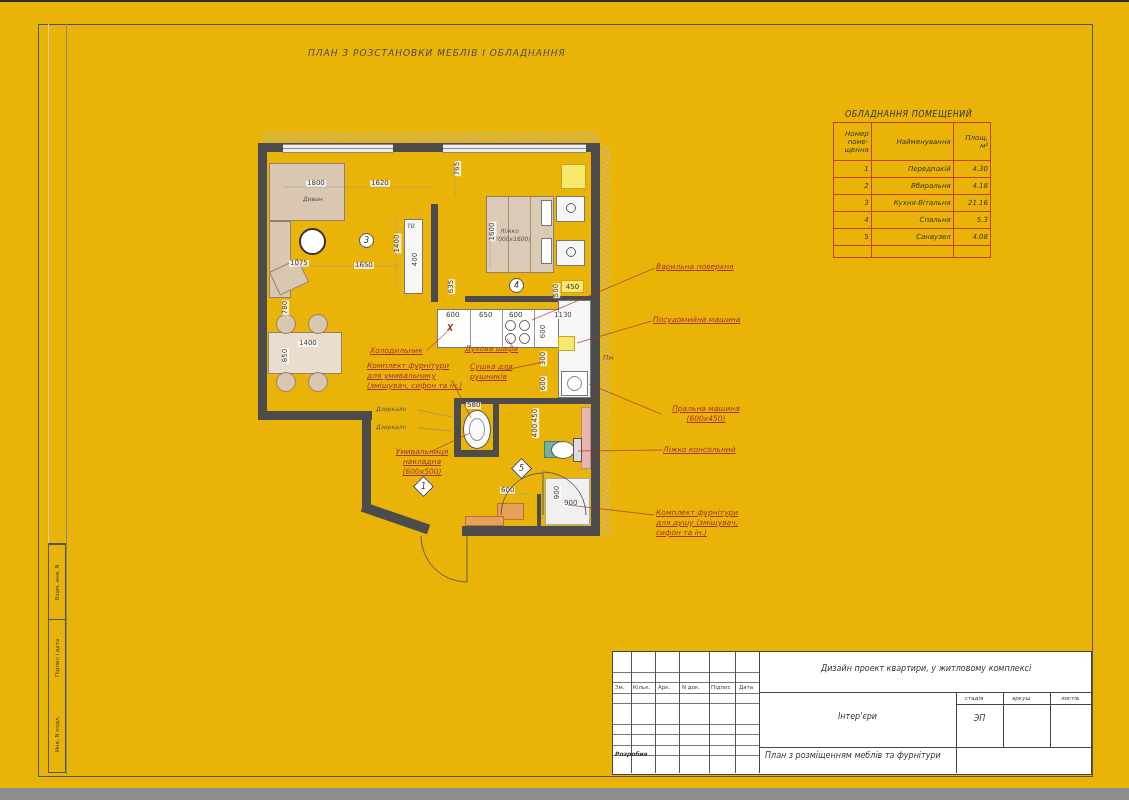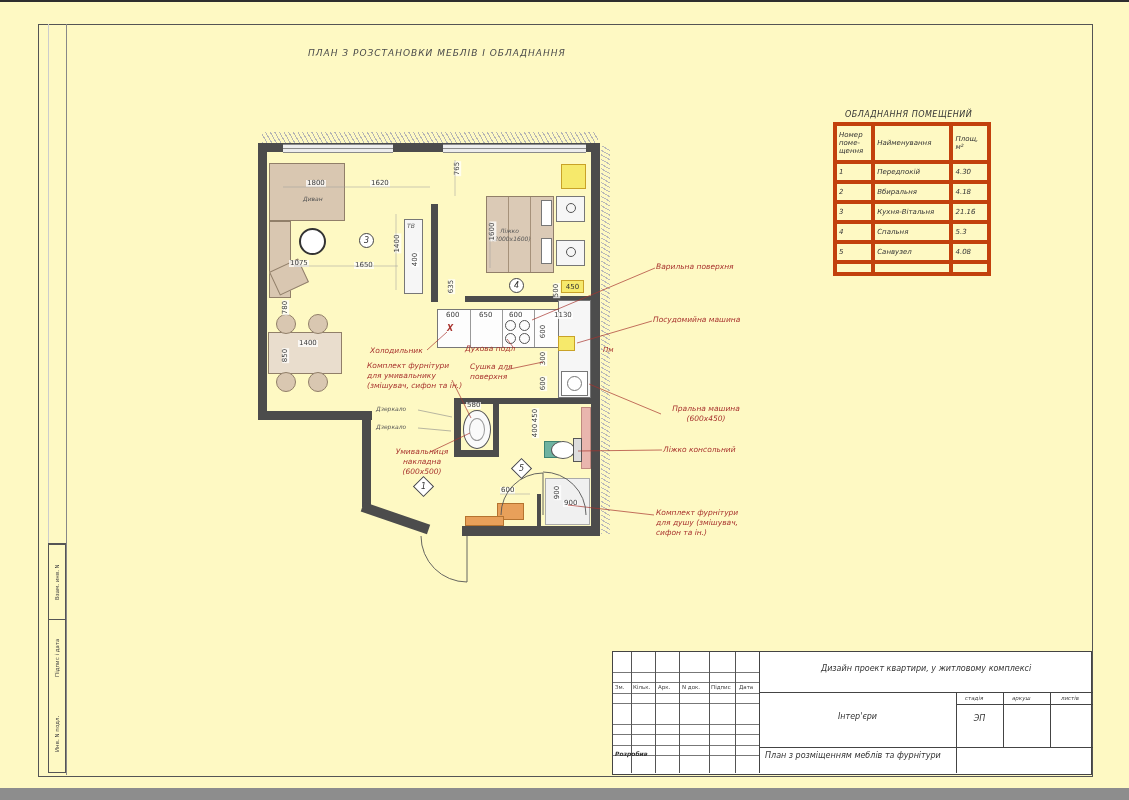--- a/index.html
+++ b/index.html
@@ -1,39 +1,39 @@
 <!DOCTYPE html>
 <html><head>
 <meta charset="utf-8">
 <style>
   html,body{margin:0;padding:0;background:#fff;}
-  .sheet{position:relative;width:1129px;height:800px;background:#fef9c3;overflow:hidden;
+  .sheet{position:relative;width:1129px;height:800px;background:#eab308;overflow:hidden;
          font-family:"DejaVu Sans",sans-serif;color:#333;}
   .abs{position:absolute;}
   .frame{position:absolute;border:1px solid #555;}
   .wall{position:absolute;background:#4c4c4c;}
   .hatch{position:absolute;background:repeating-linear-gradient(60deg,#b5b5b5 0 1px,transparent 1px 4px);}
   .hatchv{position:absolute;background:repeating-linear-gradient(30deg,#b9b9b9 0 1px,transparent 1px 4px);}
   .window{position:absolute;height:7px;background:linear-gradient(#ededed 42%,#8a8a8a 42%,#8a8a8a 58%,#ededed 58%);border-top:1px solid #8a8a8a;border-bottom:1px solid #8a8a8a;}
   .furn{position:absolute;background:#d9c7b1;border:1px solid #917f69;box-sizing:border-box;}
   .lite{position:absolute;background:#f6f6f6;border:1px solid #777;box-sizing:border-box;}
   .dim{position:absolute;font:7px "DejaVu Sans",sans-serif;color:#3a3a3a;background:rgba(255,255,255,.75);padding:0 1px;white-space:nowrap;line-height:1;}
   .dimv{transform:rotate(-90deg);}
-  .red{position:absolute;font:italic 7.5px "DejaVu Sans",sans-serif;color:#a8332e;white-space:pre-line;line-height:1.3;}
+  .red{position:absolute;font:italic 7.5px "DejaVu Sans",sans-serif;color:#a8332e;text-decoration:underline;white-space:pre-line;line-height:1.3;}
   .tc{text-align:center;}
   .blk{position:absolute;font:italic 6px "DejaVu Sans",sans-serif;color:#555;white-space:nowrap;line-height:1;}
   .marker{position:absolute;width:15px;height:15px;border:1px solid #444;background:#fff;
           font:italic 8px "DejaVu Sans",sans-serif;color:#333;display:flex;align-items:center;justify-content:center;box-sizing:border-box;}
   .circle{border-radius:50%;}
   .diamond{transform:rotate(45deg);}
   .diamond>span{transform:rotate(-45deg);}
   .ellipse{border-radius:50%;}
   .pre{white-space:pre-line;}
   .tbl{position:absolute;border-collapse:collapse;font:italic 7px "DejaVu Sans",sans-serif;color:#333;}
-  .tbl td,.tbl th{border:4px solid #c2410c;padding:4px 2px;text-align:left;vertical-align:middle;font-weight:normal;}
+  .tbl td,.tbl th{border:1px solid #c2410c;padding:4px 2px;text-align:right;vertical-align:middle;font-weight:normal;}
   .tb-txt{position:absolute;font:italic 8px "DejaVu Sans",sans-serif;color:#333;white-space:pre-line;line-height:1.3;}
   .tiny{font:5.5px "DejaVu Sans",sans-serif;color:#444;}
   .vtext{writing-mode:vertical-rl;transform:rotate(180deg);font:5.5px "DejaVu Sans",sans-serif;color:#444;
          display:flex;align-items:center;justify-content:center;}
 </style>
 </head>
 <body>
 
 <div class="sheet">
 
@@ -147,21 +147,21 @@
   <div class="abs" style="left:470px;top:310px;width:1px;height:37px;background:#999;"></div>
   <div class="abs" style="left:502px;top:310px;width:1px;height:37px;background:#999;"></div>
   <div class="abs" style="left:534px;top:310px;width:1px;height:37px;background:#999;"></div>
   <div class="abs ellipse" style="left:505px;top:320px;width:11px;height:11px;border:1px solid #555;box-sizing:border-box;"></div>
   <div class="abs ellipse" style="left:519px;top:320px;width:11px;height:11px;border:1px solid #555;box-sizing:border-box;"></div>
   <div class="abs ellipse" style="left:505px;top:333px;width:11px;height:11px;border:1px solid #555;box-sizing:border-box;"></div>
   <div class="abs ellipse" style="left:519px;top:333px;width:11px;height:11px;border:1px solid #555;box-sizing:border-box;"></div>
   <div class="abs" style="left:447px;top:324px;font:italic bold 8px 'DejaVu Sans',sans-serif;color:#a8332e;">Х</div>
   <div class="lite" style="left:558px;top:300px;width:33px;height:98px;"></div>
   <div class="abs" style="left:558px;top:336px;width:17px;height:15px;background:#f6e96b;border:1px solid #c9a227;box-sizing:border-box;"></div>
-  <div class="abs" style="left:563px;top:346px;font:italic 7px 'DejaVu Sans',sans-serif;color:#a8332e;padding-left:40px;">Пм</div>
+  <div class="abs" style="left:563px;top:354px;font:italic 7px 'DejaVu Sans',sans-serif;color:#a8332e;padding-left:40px;">Пм</div>
   <div class="lite" style="left:561px;top:371px;width:27px;height:25px;background:#fff;"></div>
   <div class="abs ellipse" style="left:567px;top:376px;width:15px;height:15px;border:1px solid #777;box-sizing:border-box;"></div>
 
   <div class="abs ellipse" style="left:463px;top:410px;width:28px;height:39px;border:1.5px solid #555;background:#fafafa;box-sizing:border-box;"></div>
   <div class="abs ellipse" style="left:469px;top:418px;width:16px;height:23px;border:1px solid #999;box-sizing:border-box;"></div>
   <div class="abs ellipse" style="left:551px;top:441px;width:24px;height:18px;border:1.5px solid #555;background:#fff;box-sizing:border-box;"></div>
   <div class="abs" style="left:573px;top:438px;width:9px;height:24px;background:#ddd;border:1px solid #555;box-sizing:border-box;"></div>
   <div class="abs" style="left:497px;top:503px;width:27px;height:17px;background:#e8a05a;border:1px solid #b5732f;box-sizing:border-box;"></div>
   <div class="abs" style="left:465px;top:516px;width:39px;height:10px;background:#e8a05a;border:1px solid #b5732f;box-sizing:border-box;"></div>
   <div class="abs" style="left:545px;top:478px;width:45px;height:47px;background:#f0f0f0;border:1px solid #aaa;box-sizing:border-box;"></div>
@@ -215,23 +215,23 @@
   <div class="red tc" style="left:660px;top:404px;width:92px;">Пральна машина
 (600х450)</div>
   <div class="red" style="left:663px;top:445px;">Ліжко консольний</div>
   <div class="red" style="left:656px;top:508px;">Комплект фурнітури
 для душу (змішувач,
 сифон та ін.)</div>
   <div class="red" style="left:370px;top:346px;">Холодильник</div>
   <div class="red" style="left:367px;top:361px;">Комплект фурнітури
 для умивальнику
 (змішувач, сифон та ін.)</div>
-  <div class="red" style="left:465px;top:344px;">Духова подл</div>
+  <div class="red" style="left:465px;top:344px;">Духова шафа</div>
   <div class="red" style="left:470px;top:362px;">Сушка для
-поверхня</div>
+рушників</div>
   <div class="red tc" style="left:386px;top:447px;width:72px;">Умивальниця
 накладна
 (600х500)</div>
 
   <svg class="abs" style="left:0;top:0;pointer-events:none;" width="1129" height="800">
     <g stroke="#a8332e" stroke-width="0.7">
       <line x1="655" y1="268" x2="532" y2="320"></line>
       <line x1="652" y1="321" x2="577" y2="343"></line>
       <line x1="661" y1="414" x2="589" y2="384"></line>
       <line x1="662" y1="450" x2="578" y2="451"></line>

